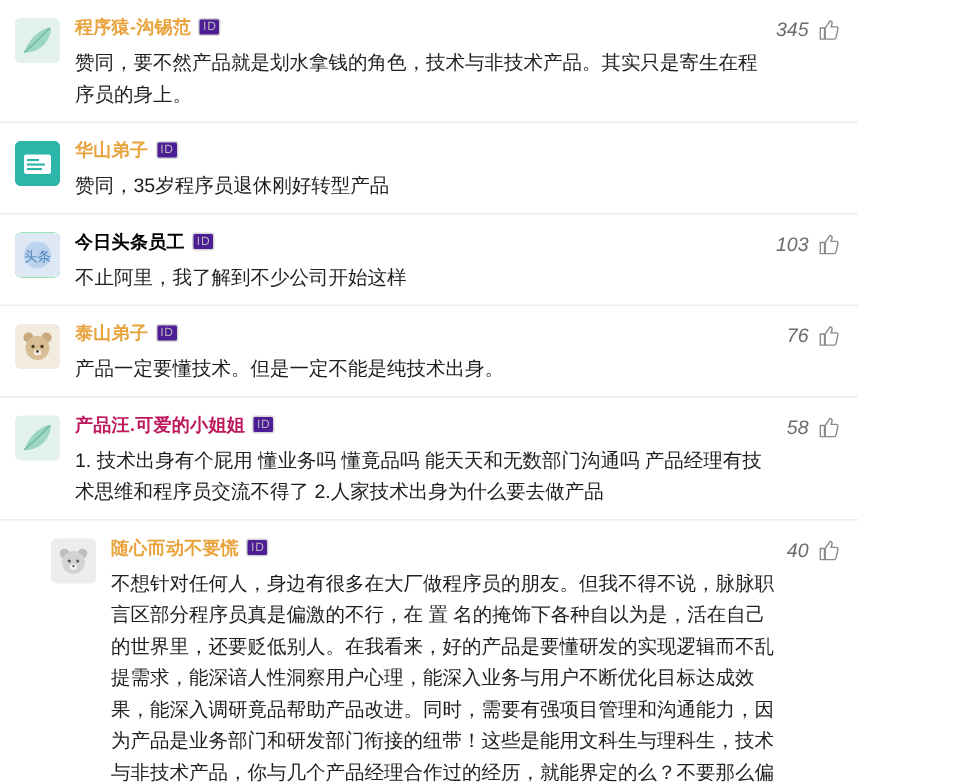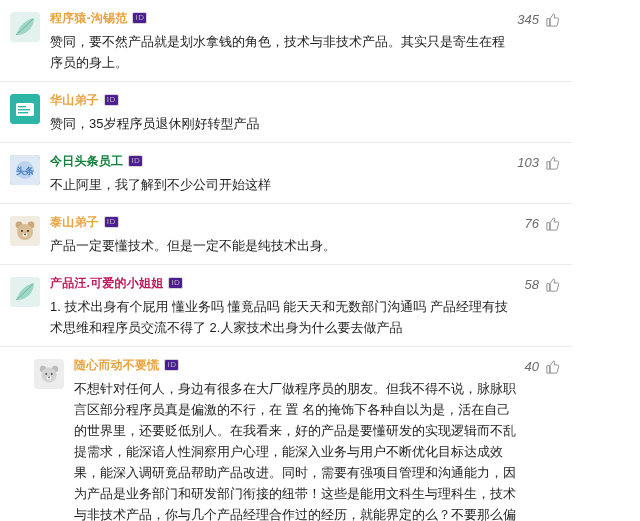--- a/index.html
+++ b/index.html
@@ -92,21 +92,21 @@
   .thumb {
     width: 15px;
     height: 16px;
     display: inline-block;
   }
   .thumb svg { display: block; }
   
   .av-teal { background: #2bb6a8; }
   .av-cream { background: #f2ece0; }
   .av-mint { background: #e4f2ef; }
-  .av-blue { background: #22c55e; font-weight: bold; }
+  .av-blue { background: #22c55e; }
   .av-gray { background: #ededed; }
 </style>
 </head>
 <body>
 
 <div class="comment-list">
 
   <div class="comment">
     <div class="avatar av-mint">
       <svg viewBox="0 0 30 30" xmlns="http://www.w3.org/2000/svg">
@@ -154,21 +154,21 @@
   <div class="comment">
     <div class="avatar av-blue">
       <svg viewBox="0 0 30 30" xmlns="http://www.w3.org/2000/svg">
         <rect width="30" height="30" fill="#dfe9f6"></rect>
         <circle cx="15" cy="15" r="9" fill="#bcd3ee"></circle>
         <text x="15" y="19" font-size="9" fill="#4b80bd" text-anchor="middle" font-family="Liberation Sans, sans-serif">头条</text>
       </svg>
     </div>
     <div class="body">
       <div class="name-row">
-        <span class="username blue" style="color: #15803d;">今日头条员工</span>
+        <span class="username blue" style="color: #000000;">今日头条员工</span>
         <span class="badge">ID</span>
       </div>
       <div class="text">不止阿里，我了解到不少公司开始这样</div>
     </div>
     <div class="meta">
       <span class="count">103</span>
       <span class="thumb">
         <svg viewBox="0 0 16 16" width="15" height="16" xmlns="http://www.w3.org/2000/svg">
           <path d="M5.5 14.5 L5.5 6.5 L9 1.5 C10.2 1.7 10.6 2.6 10.3 3.7 L9.7 5.8 L13.4 5.8 C14.2 5.8 14.7 6.5 14.5 7.2 L13.2 13.2 C13.05 14 12.5 14.5 11.7 14.5 Z M2 14.5 L2 6.6 L5 6.6 L5 14.5 Z" fill="none" stroke="#8a8a8a" stroke-width="1"></path>
         </svg>

